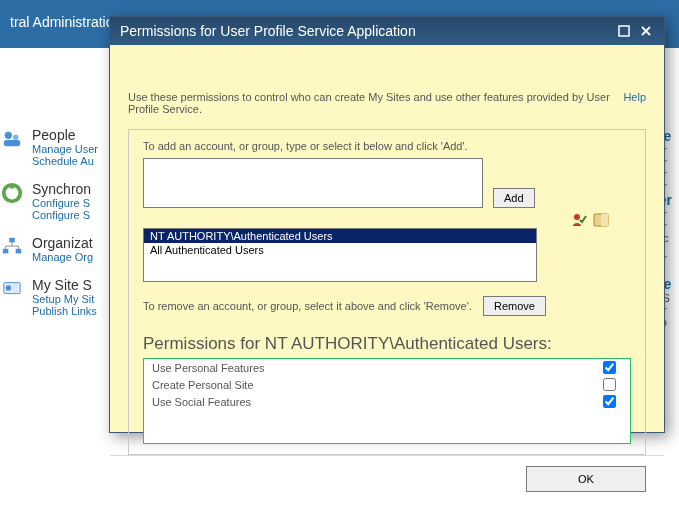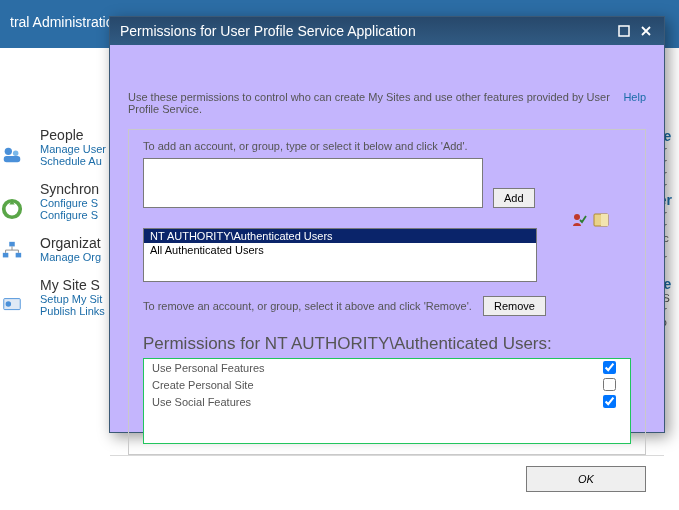--- a/index.html
+++ b/index.html
@@ -1,32 +1,32 @@
 <!DOCTYPE html>
 <html><head>
 <meta charset="utf-8">
 <style>
   * { box-sizing: border-box; margin: 0; padding: 0; }
   html, body { width: 679px; height: 510px; font-family: "Segoe UI", Tahoma, sans-serif; font-size: 12px; overflow: hidden; }
   .bg { position: absolute; inset: 0; background: #fff; }
   .bg-header { position: absolute; top: 0; left: 0; right: 0; height: 48px; background: linear-gradient(#2c6da5,#2c6da5); }
   .bg-nav { position: absolute; top: 48px; left: 0; width: 134px; bottom: 0; background: #fff; }
-  .bg-nav .nav-group { display: flex; gap: 16px; padding: 0 8px 14px 0; align-items: flex-end; }
+  .bg-nav .nav-group { display: flex; gap: 8px; padding: 0 8px 14px 0; }
   .bg-nav .nav-icon { width: 24px; height: 24px; flex: 0 0 24px; display:flex; align-items:center; justify-content:center; }
   .bg-nav svg { width: 22px; height: 22px; }
   .bg-nav h3 { color: #333; font-size: 14px; font-weight: 400; }
   .bg-nav a { color: #1b6ca8; text-decoration: none; font-size: 11px; display:block; }
   .bg-right { position:absolute; top:48px; right:0; width:28px; bottom:0; background:#fff; color:#1b6ca8; font-size:11px; overflow:hidden; }
   .bg-right div { white-space: nowrap; }
   .bg-right .bold { color:#1b6ca8; font-weight:bold; font-size:14px; }
   .bg-right .plain { color:#555; }
   .ca-title { color:#fff; font-size:14px; padding: 14px 10px; }
   .nav-area { position:absolute; top: 127px; left: 0; }
 
-  .modal { position:absolute; left:109px; top:16px; width:556px; height:417px; background:#c4b5fd; border:1px solid #3b5976; box-shadow: 4px 4px 14px rgba(0,0,0,0.4); display:flex; flex-direction:column; }
+  .modal { position:absolute; left:109px; top:16px; width:556px; height:417px; background:#fef9c3; border:1px solid #3b5976; box-shadow: 4px 4px 14px rgba(0,0,0,0.4); display:flex; flex-direction:column; }
   .modal-title { background: linear-gradient(#27486b,#315b83); color:#fff; font-size:14px; padding:6px 10px; display:flex; align-items:center; position:relative; }
   .modal-title .spacer { flex:1; }
   .titlebtn { width:16px; height:14px; margin-left:6px; display:flex; align-items:center; justify-content:center; cursor:pointer; color:#fff; }
   .titlebtn svg { width:12px; height:12px; }
   .modal-body { flex:1; padding: 10px 18px 0; display:flex; flex-direction:column; }
   .intro { display:flex; gap:12px; color:#555; font-size:11px;margin-top:36px; }
   .intro .help { color:#1b6ca8; }
   .panel { border:1px solid #c9c9c9; margin-top:14px; padding:10px 14px; flex:1; display:flex; flex-direction:column; overflow:hidden; }
   .hint { color:#555; font-size:11px; }
   .addrow { display:flex; align-items:flex-end; gap:10px; margin-top:6px; }
@@ -36,21 +36,21 @@
   .iconrow span { width:16px; height:16px; display:flex; align-items:center; justify-content:center; }
   .listbox { width:394px; height:54px; border:1px solid #7a7a7a; background:#fff; overflow-y:auto; }
   .listitem { padding:1px 6px; font-size:11px; cursor:default; }
   .listitem.selected { background:#0a246a; color:#fff; }
   .removeRow { display:flex; align-items:center; gap:10px; margin-top:14px; }
   .permlabel { color:#555; font-size:17px; margin-top:18px; }
   .permlist { border:1px solid #22c55e; margin-top:4px; height:86px; overflow-y:scroll; position:relative; background:#fff; }
   .permrow { display:flex; align-items:center; padding:2px 8px; font-size:11px; color:#555; }
   .permrow input { margin-left:auto; margin-right:6px; }
   .footer { border-top:1px solid #d9d9d9; padding:10px 18px; display:flex; justify-content:flex-end; gap:18px; }
-  .footer .btn { width:120px; padding:6px 0;font-style:italic; }
+  .footer .btn { width:120px; padding:6px 0; }
   
   input[type=checkbox]{ width:13px; height:13px; }
 </style>
 </head>
 <body>
 
 <div class="bg">
   <div class="bg-header">
     <div class="ca-title">tral Administration</div>
   </div>

